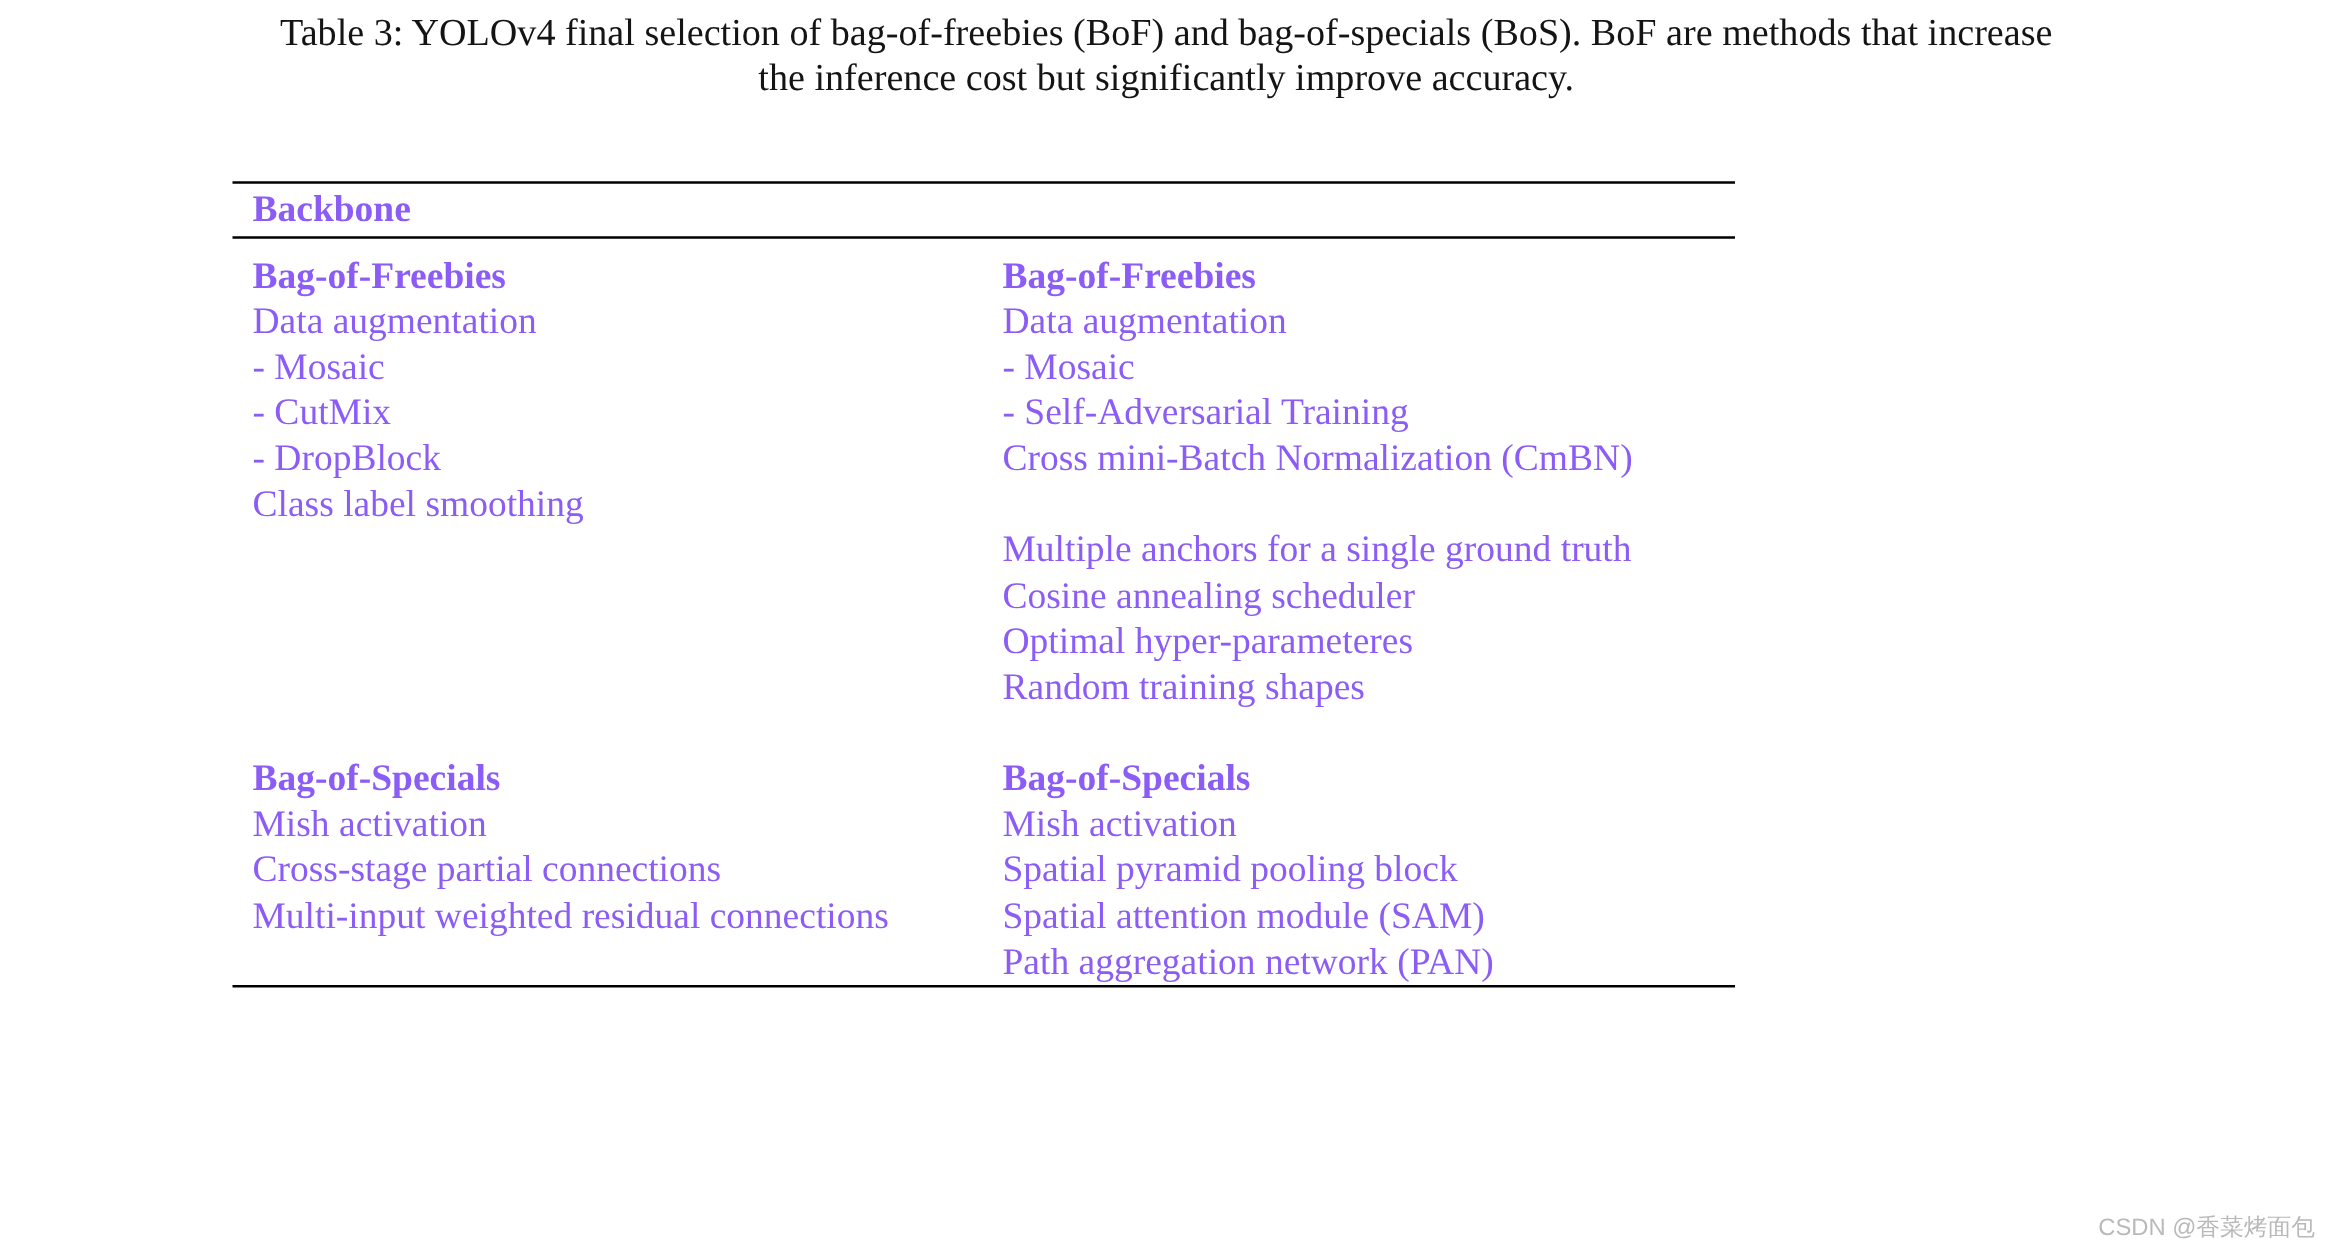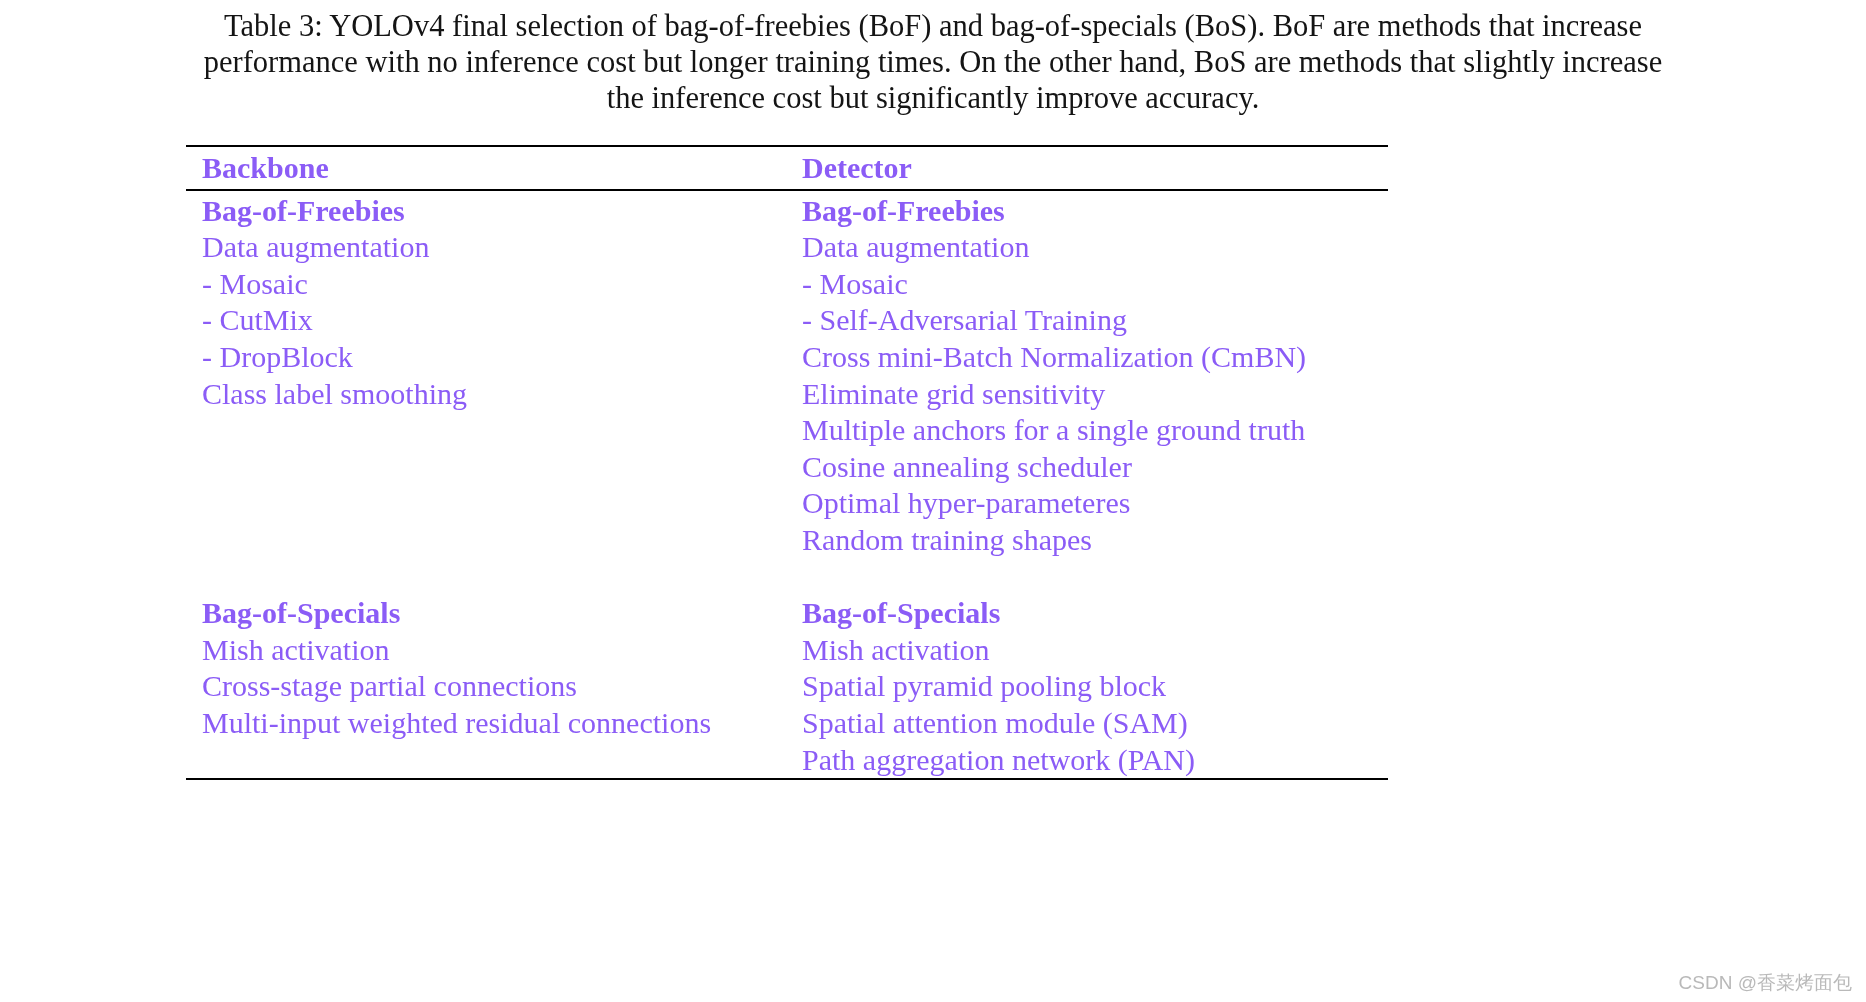--- a/index.html
+++ b/index.html
@@ -53,52 +53,50 @@
     white-space: pre;
     color: #8b5cf6;
   }
   .tcell.col-left  { width: 600px; padding-left: 16px; box-sizing: border-box; }
   .tcell.col-right { width: 602px; padding-left: 16px; box-sizing: border-box; }
   .tcell.hdr { font-weight: bold; }
   .tcell.sec { font-weight: bold; }
   .tcell.empty { visibility: hidden; }
 
   #header-row { padding: 3px 0 2px 0; }
-  #body-rows  { padding-top: 2px; }
+  #body-rows  { padding-top: 12px; }
   #body-rows .trow { height: 36.6px; }
   #body-rows .trow.gap { height: 36.6px; }
 
   
   #watermark {
     position: absolute;
     right: 14px;
     bottom: 8px;
     font-size: 19px;
     line-height: 22px;
     color: #b9b9b9;
     font-family: "Liberation Sans", "DejaVu Sans", sans-serif;
     white-space: pre;
   }
 </style>
 </head>
 <body>
 
 <div id="caption">
     <span class="cap-line">Table 3: YOLOv4 final selection of bag-of-freebies (BoF) and bag-of-specials (BoS). BoF are methods that increase</span>
-    <span class="cap-line">performance with no inference cost but longer training times. On the other hand, BoS are methods that slightly increase</span>
     <span class="cap-line">the inference cost but significantly improve accuracy.</span>
   </div>
 
 <div id="table-wrap">
   <div class="rule"></div>
 
   <div id="header-row">
     <div class="trow">
       <div class="tcell col-left hdr">Backbone</div>
-      <div class="tcell col-right hdr">Detector</div>
     </div>
   </div>
 
   <div class="rule thin"></div>
 
   <div id="body-rows">
       <div class="trow">
         <div class="tcell col-left sec">Bag-of-Freebies</div>
         <div class="tcell col-right sec">Bag-of-Freebies</div>
       </div>
@@ -113,21 +111,20 @@
       <div class="trow">
         <div class="tcell col-left">- CutMix</div>
         <div class="tcell col-right">- Self-Adversarial Training</div>
       </div>
       <div class="trow">
         <div class="tcell col-left">- DropBlock</div>
         <div class="tcell col-right">Cross mini-Batch Normalization (CmBN)</div>
       </div>
       <div class="trow">
         <div class="tcell col-left">Class label smoothing</div>
-        <div class="tcell col-right">Eliminate grid sensitivity</div>
       </div>
       <div class="trow">
         <div class="tcell col-left empty">&nbsp;</div>
         <div class="tcell col-right">Multiple anchors for a single ground truth</div>
       </div>
       <div class="trow">
         <div class="tcell col-left empty">&nbsp;</div>
         <div class="tcell col-right">Cosine annealing scheduler</div>
       </div>
       <div class="trow">

